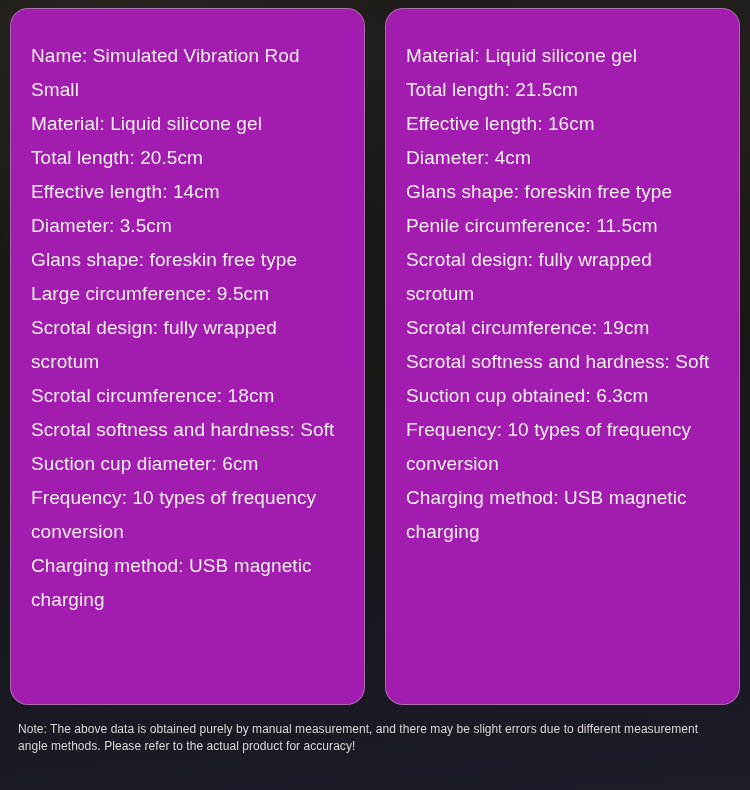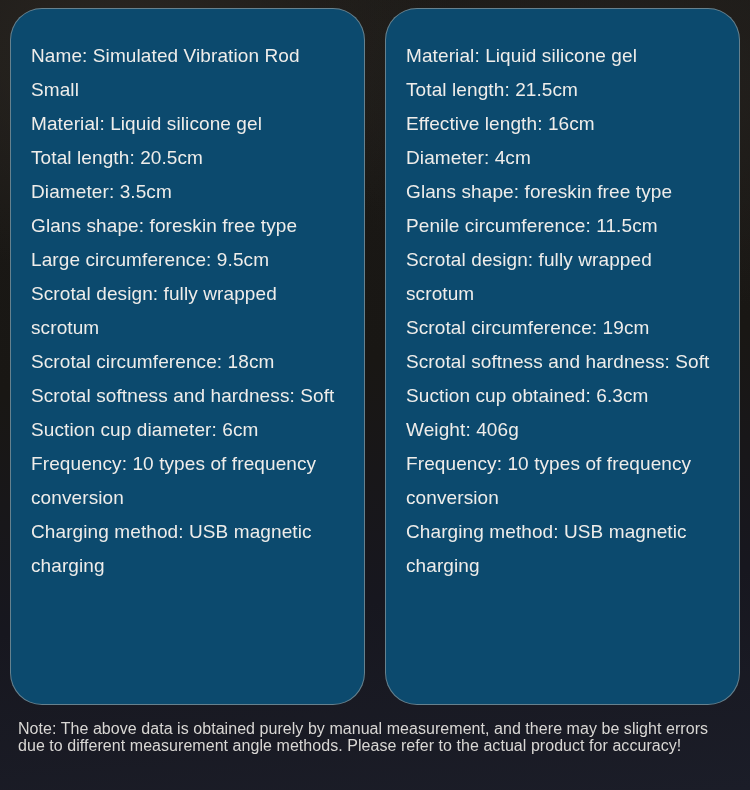--- a/index.html
+++ b/index.html
@@ -38,23 +38,23 @@
     height: 697px;
     display: flex;
     flex-direction: row;
     justify-content: space-between;
   }
 
   .spec-card {
     box-sizing: border-box;
     width: 355px;
     height: 697px;
-    border-radius: 32px;
+    border-radius: 18px;
     border: 1px solid rgba(176, 174, 170, 0.55);
-    background: #0c4a6e;
+    background: #a21caf;
     padding: 30px 20px 18px 20px;
     overflow: hidden;
   }
 
   .spec-list {
     margin: 0;
     padding: 0;
     list-style: none;
   }
 
@@ -66,38 +66,39 @@
     letter-spacing: 0.1px;
     white-space: normal;
     word-break: normal;
   }
 
   .footer-note {
     position: absolute;
     left: 18px;
     top: 721px;
     width: 706px;
-    font-size: 16px;
+    font-size: 12px;
     line-height: 16.5px;
     color: #d9d7d4;
     letter-spacing: 0.05px;
   }
 </style>
 </head>
 <body>
 
 <div class="board">
 
   <div class="cards-row">
 
     <div class="spec-card">
       <ul class="spec-list">
         <li class="spec-line">Name: Simulated Vibration Rod Small</li>
         <li class="spec-line">Material: Liquid silicone gel</li>
         <li class="spec-line">Total length: 20.5cm</li>
+        <li class="spec-line">Effective length: 14cm</li>
         <li class="spec-line">Diameter: 3.5cm</li>
         <li class="spec-line">Glans shape: foreskin free type</li>
         <li class="spec-line">Large circumference: 9.5cm</li>
         <li class="spec-line">Scrotal design: fully wrapped scrotum</li>
         <li class="spec-line">Scrotal circumference: 18cm</li>
         <li class="spec-line">Scrotal softness and hardness: Soft</li>
         <li class="spec-line">Suction cup diameter: 6cm</li>
         <li class="spec-line">Frequency: 10 types of frequency conversion</li>
         <li class="spec-line">Charging method: USB magnetic charging</li>
       </ul>
@@ -108,21 +109,20 @@
         <li class="spec-line">Material: Liquid silicone gel</li>
         <li class="spec-line">Total length: 21.5cm</li>
         <li class="spec-line">Effective length: 16cm</li>
         <li class="spec-line">Diameter: 4cm</li>
         <li class="spec-line">Glans shape: foreskin free type</li>
         <li class="spec-line">Penile circumference: 11.5cm</li>
         <li class="spec-line">Scrotal design: fully wrapped scrotum</li>
         <li class="spec-line">Scrotal circumference: 19cm</li>
         <li class="spec-line">Scrotal softness and hardness: Soft</li>
         <li class="spec-line">Suction cup obtained: 6.3cm</li>
-        <li class="spec-line">Weight: 406g</li>
         <li class="spec-line">Frequency: 10 types of frequency conversion</li>
         <li class="spec-line">Charging method: USB magnetic charging</li>
       </ul>
     </div>
 
   </div>
 
   <div class="footer-note">Note: The above data is obtained purely by manual measurement, and there may be slight errors due to different measurement angle methods. Please refer to the actual product for accuracy!</div>
 
 </div>

